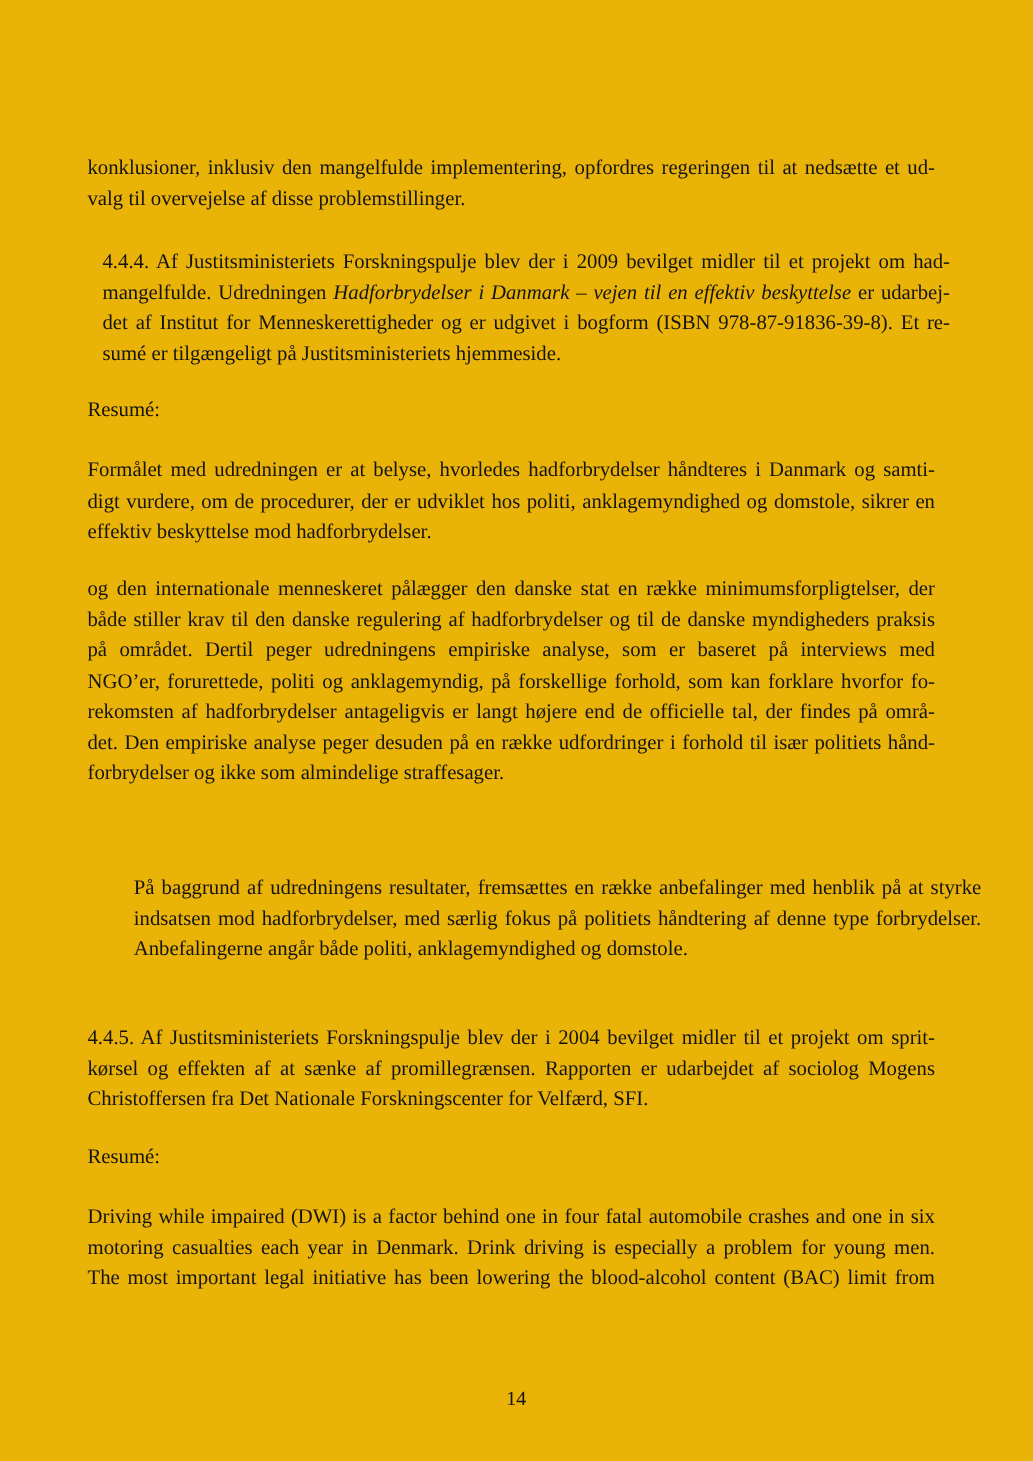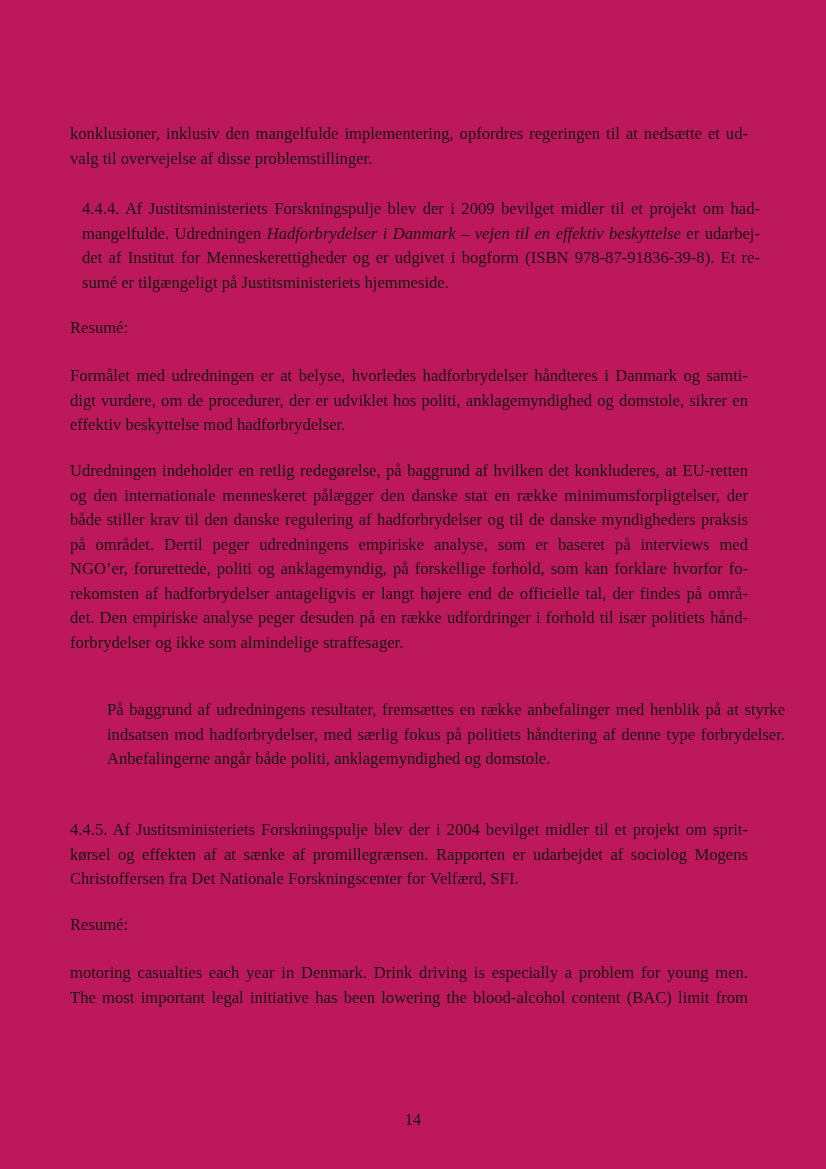--- a/index.html
+++ b/index.html
@@ -1,19 +1,19 @@
 <!DOCTYPE html>
 <html><head>
 <meta charset="utf-8">
 <style>
   html, body { margin: 0; padding: 0; background: #ffffff; }
   body { width: 826px; height: 1169px; position: relative; overflow: hidden; }
   .page {
     position: absolute; left: 0; top: 0; width: 826px; height: 1169px;
-    background: #be185d; color: #141414;
+    background: #eab308; color: #141414;
     font-family: "Liberation Serif", "DejaVu Serif", serif;
     font-size: 16.6px;
   }
   .block { position: absolute; left: 70px; width: 678px; }
   .line {
     height: 24.5px; line-height: 24.5px; white-space: nowrap;
     text-align: justify; text-align-last: justify;
   }
   .line.last { text-align-last: left; }
   .it { font-style: italic; }
@@ -43,21 +43,20 @@
     <div class="line last">Resumé:</div>
   </div>
 
   <div class="block" style="top:364px;">
     <div class="line">Formålet med udredningen er at belyse, hvorledes hadforbrydelser håndteres i Danmark og samti-</div>
     <div class="line">digt vurdere, om de procedurer, der er udviklet hos politi, anklagemyndighed og domstole, sikrer en</div>
     <div class="line last">effektiv beskyttelse mod hadforbrydelser.</div>
   </div>
 
   <div class="block" style="top:459px;">
-    <div class="line">Udredningen indeholder en retlig redegørelse, på baggrund af hvilken det konkluderes, at EU-retten</div>
     <div class="line">og den internationale menneskeret pålægger den danske stat en række minimumsforpligtelser, der</div>
     <div class="line">både stiller krav til den danske regulering af hadforbrydelser og til de danske myndigheders praksis</div>
     <div class="line">på området. Dertil peger udredningens empiriske analyse, som er baseret på interviews med</div>
     <div class="line">NGO’er, forurettede, politi og anklagemyndig, på forskellige forhold, som kan forklare hvorfor fo-</div>
     <div class="line">rekomsten af hadforbrydelser antageligvis er langt højere end de officielle tal, der findes på områ-</div>
     <div class="line">det. Den empiriske analyse peger desuden på en række udfordringer i forhold til især politiets hånd-</div>
     <div class="line last">forbrydelser og ikke som almindelige straffesager.</div>
   </div>
 
   <div class="block" style="top:698px;margin-left:37px;">
@@ -70,18 +69,19 @@
     <div class="line">4.4.5. Af Justitsministeriets Forskningspulje blev der i 2004 bevilget midler til et projekt om sprit-</div>
     <div class="line">kørsel og effekten af at sænke af promillegrænsen. Rapporten er udarbejdet af sociolog Mogens</div>
     <div class="line last">Christoffersen fra Det Nationale Forskningscenter for Velfærd, SFI.</div>
   </div>
 
   <div class="block" style="top:913px;">
     <div class="line last">Resumé:</div>
   </div>
 
   <div class="block" style="top:961px;">
+    <div class="line">Driving while impaired (DWI) is a factor behind one in four fatal automobile crashes and one in six</div>
     <div class="line">motoring casualties each year in Denmark. Drink driving is especially a problem for young men.</div>
     <div class="line">The most important legal initiative has been lowering the blood-alcohol content (BAC) limit from</div>
   </div>
 
   <div class="page-number">14</div>
 </div>
 
 </body></html>

